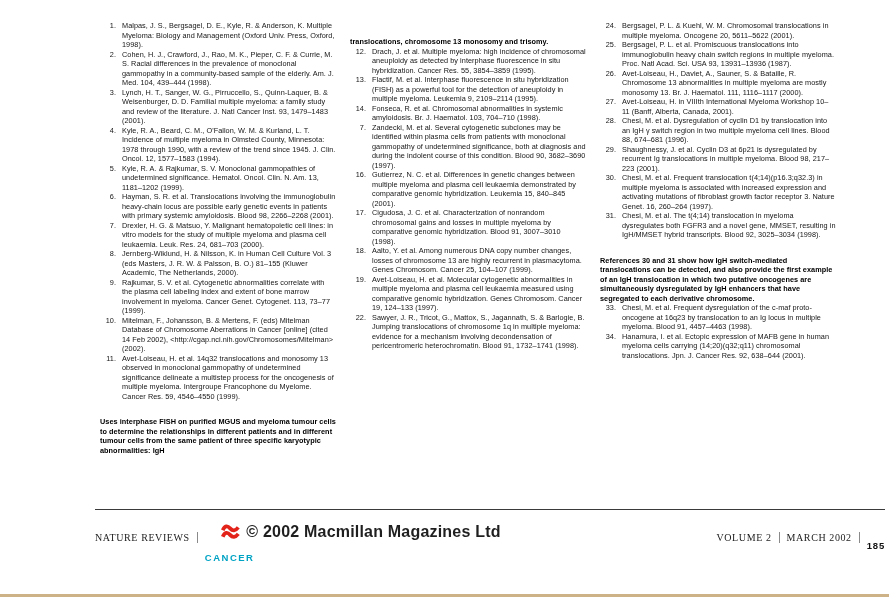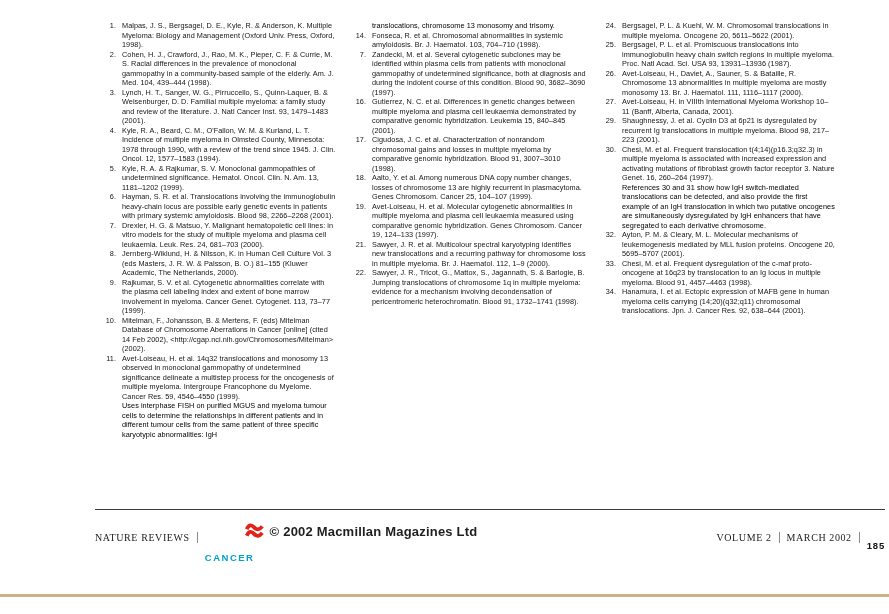--- a/index.html
+++ b/index.html
@@ -18,21 +18,21 @@
   .col{flex:0 0 236px;max-width:236px;}
   .entry{
     display:flex;
     font-size:7.3px;
     line-height:9.5px;
     color:#151515;
     letter-spacing:0.05px;
   }
   .entry .num{flex:0 0 16px;text-align:right;padding-right:6px;}
   .entry .txt{flex:1;}
-  .entry.bold{font-weight:400;color:#000;}
+  .entry.bold{font-weight:700;color:#000;flex-direction:column;}
   footer .rule{
     position:absolute;left:95px;top:509px;width:790px;height:0;
     border-top:1px solid #3a3a3a;
   }
   .footer-row{
     position:absolute;left:95px;top:511px;width:790px;
     display:flex;justify-content:space-between;align-items:center;
     font-family:"Liberation Serif", serif;
     font-size:10px;letter-spacing:0.6px;color:#1c1c1c;
   }
@@ -46,21 +46,21 @@
     font-weight:700;font-size:9.5px;letter-spacing:1.5px;
   }
   .page-num{
     font-family:"Liberation Sans", sans-serif;
     font-weight:700;font-size:9.5px;letter-spacing:0.8px;color:#111;margin-top:16px;
   }
   .copyright-row{
     position:absolute;left:0;top:523px;width:722px;
     display:flex;justify-content:center;align-items:center;gap:6px;
     font-family:"Liberation Sans", sans-serif;
-    font-weight:700;font-size:13px;color:#1f1f1f;letter-spacing:0.2px;
+    font-weight:700;font-size:16px;color:#1f1f1f;letter-spacing:0.2px;
   }
   .bottom-line{
     position:absolute;left:0;top:594px;width:889px;height:3px;
   }
 </style>
 </head>
 <body>
 
 <div class="page">
 
@@ -114,20 +114,28 @@
           <span class="num"></span>
           <span class="txt">Uses interphase FISH on purified MGUS and myeloma tumour cells to determine the relationships in different patients and in different tumour cells from the same patient of three specific karyotypic abnormalities: IgH</span>
         </div>
       </div>
     <div class="col">
         <div class="entry bold">
           <span class="num"></span>
           <span class="txt">translocations, chromosome 13 monosomy and trisomy.</span>
         </div>
         <div class="entry">
+          <span class="num">12.</span>
+          <span class="txt">Drach, J. et al. Multiple myeloma: high incidence of chromosomal aneuploidy as detected by interphase fluorescence in situ hybridization. Cancer Res. 55, 3854–3859 (1995).</span>
+        </div>
+        <div class="entry">
+          <span class="num">13.</span>
+          <span class="txt">Flactif, M. et al. Interphase fluorescence in situ hybridization (FISH) as a powerful tool for the detection of aneuploidy in multiple myeloma. Leukemia 9, 2109–2114 (1995).</span>
+        </div>
+        <div class="entry">
           <span class="num">14.</span>
           <span class="txt">Fonseca, R. et al. Chromosomal abnormalities in systemic amyloidosis. Br. J. Haematol. 103, 704–710 (1998).</span>
         </div>
         <div class="entry">
           <span class="num">7.</span>
           <span class="txt">Zandecki, M. et al. Several cytogenetic subclones may be identified within plasma cells from patients with monoclonal gammopathy of undetermined significance, both at diagnosis and during the indolent course of this condition. Blood 90, 3682–3690 (1997).</span>
         </div>
         <div class="entry">
           <span class="num">16.</span>
           <span class="txt">Gutierrez, N. C. et al. Differences in genetic changes between multiple myeloma and plasma cell leukaemia demonstrated by comparative genomic hybridization. Leukemia 15, 840–845 (2001).</span>
@@ -138,24 +146,20 @@
         </div>
         <div class="entry">
           <span class="num">18.</span>
           <span class="txt">Aalto, Y. et al. Among numerous DNA copy number changes, losses of chromosome 13 are highly recurrent in plasmacytoma. Genes Chromosom. Cancer 25, 104–107 (1999).</span>
         </div>
         <div class="entry">
           <span class="num">19.</span>
           <span class="txt">Avet-Loiseau, H. et al. Molecular cytogenetic abnormalities in multiple myeloma and plasma cell leukaemia measured using comparative genomic hybridization. Genes Chromosom. Cancer 19, 124–133 (1997).</span>
         </div>
         <div class="entry">
-          <span class="num">21.</span>
-          <span class="txt">Sawyer, J. R. et al. Multicolour spectral karyotyping identifies new translocations and a recurring pathway for chromosome loss in multiple myeloma. Br. J. Haematol. 112, 1–9 (2000).</span>
-        </div>
-        <div class="entry">
           <span class="num">22.</span>
           <span class="txt">Sawyer, J. R., Tricot, G., Mattox, S., Jagannath, S. &amp; Barlogie, B. Jumping translocations of chromosome 1q in multiple myeloma: evidence for a mechanism involving decondensation of pericentromeric heterochromatin. Blood 91, 1732–1741 (1998).</span>
         </div>
       </div>
     <div class="col">
         <div class="entry">
           <span class="num">24.</span>
           <span class="txt">Bergsagel, P. L. &amp; Kuehl, W. M. Chromosomal translocations in multiple myeloma. Oncogene 20, 5611–5622 (2001).</span>
         </div>
         <div class="entry">
@@ -164,34 +168,38 @@
         </div>
         <div class="entry">
           <span class="num">26.</span>
           <span class="txt">Avet-Loiseau, H., Daviet, A., Sauner, S. &amp; Bataille, R. Chromosome 13 abnormalities in multiple myeloma are mostly monosomy 13. Br. J. Haematol. 111, 1116–1117 (2000).</span>
         </div>
         <div class="entry">
           <span class="num">27.</span>
           <span class="txt">Avet-Loiseau, H. in VIIIth International Myeloma Workshop 10–11 (Banff, Alberta, Canada, 2001).</span>
         </div>
         <div class="entry">
+          <span class="num">28.</span>
+          <span class="txt">Chesi, M. et al. Dysregulation of cyclin D1 by translocation into an IgH γ switch region in two multiple myeloma cell lines. Blood 88, 674–681 (1996).</span>
+        </div>
+        <div class="entry">
           <span class="num">29.</span>
           <span class="txt">Shaughnessy, J. et al. Cyclin D3 at 6p21 is dysregulated by recurrent Ig translocations in multiple myeloma. Blood 98, 217–223 (2001).</span>
         </div>
         <div class="entry">
           <span class="num">30.</span>
           <span class="txt">Chesi, M. et al. Frequent translocation t(4;14)(p16.3;q32.3) in multiple myeloma is associated with increased expression and activating mutations of fibroblast growth factor receptor 3. Nature Genet. 16, 260–264 (1997).</span>
+        </div>
+        <div class="entry">
+          <span class="num">31.</span>
+          <span class="txt">Chesi, M. et al. The t(4;14) translocation in myeloma dysregulates both FGFR3 and a novel gene, MMSET, resulting in IgH/MMSET hybrid transcripts. Blood 92, 3025–3034 (1998).</span>
         </div>
         <div class="entry bold">
           <span class="num"></span>
           <span class="txt">References 30 and 31 show how IgH switch-mediated translocations can be detected, and also provide the first example of an IgH translocation in which two putative oncogenes are simultaneously dysregulated by IgH enhancers that have segregated to each derivative chromosome.</span>
-        </div>
-        <div class="entry">
-          <span class="num">32.</span>
-          <span class="txt">Ayton, P. M. &amp; Cleary, M. L. Molecular mechanisms of leukemogenesis mediated by MLL fusion proteins. Oncogene 20, 5695–5707 (2001).</span>
         </div>
         <div class="entry">
           <span class="num">33.</span>
           <span class="txt">Chesi, M. et al. Frequent dysregulation of the c-maf proto-oncogene at 16q23 by translocation to an Ig locus in multiple myeloma. Blood 91, 4457–4463 (1998).</span>
         </div>
         <div class="entry">
           <span class="num">34.</span>
           <span class="txt">Hanamura, I. et al. Ectopic expression of MAFB gene in human myeloma cells carrying (14;20)(q32;q11) chromosomal translocations. Jpn. J. Cancer Res. 92, 638–644 (2001).</span>
         </div>
       </div>

